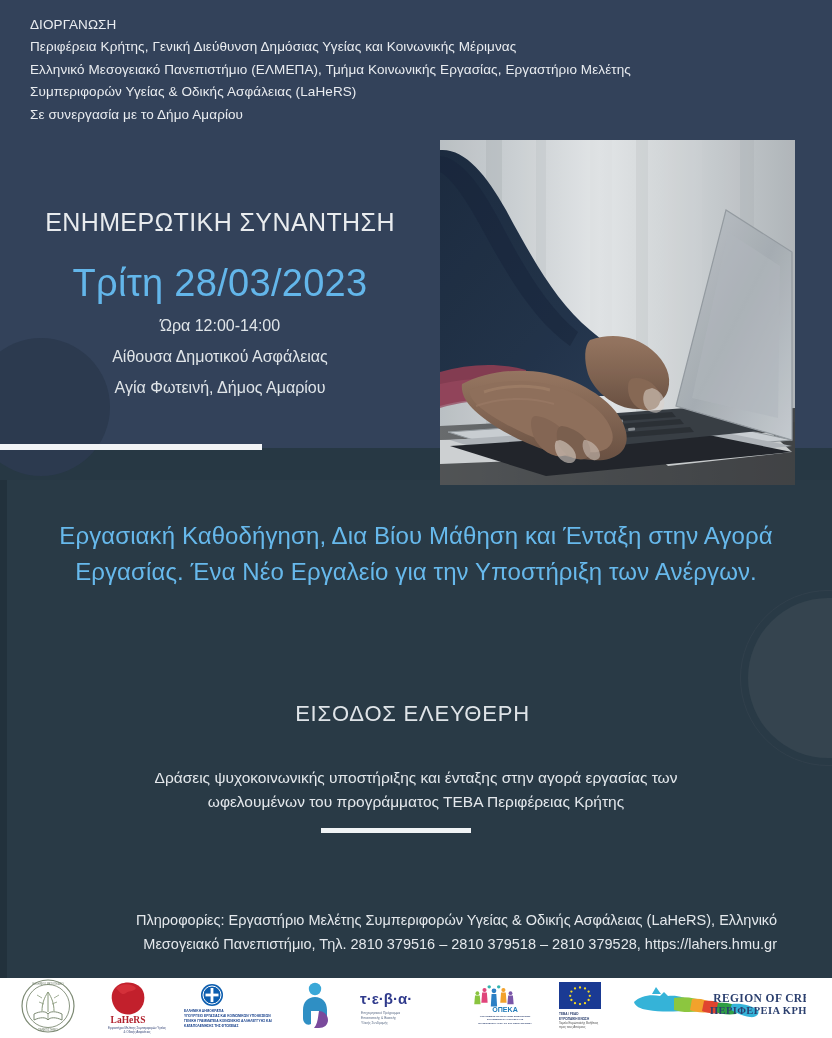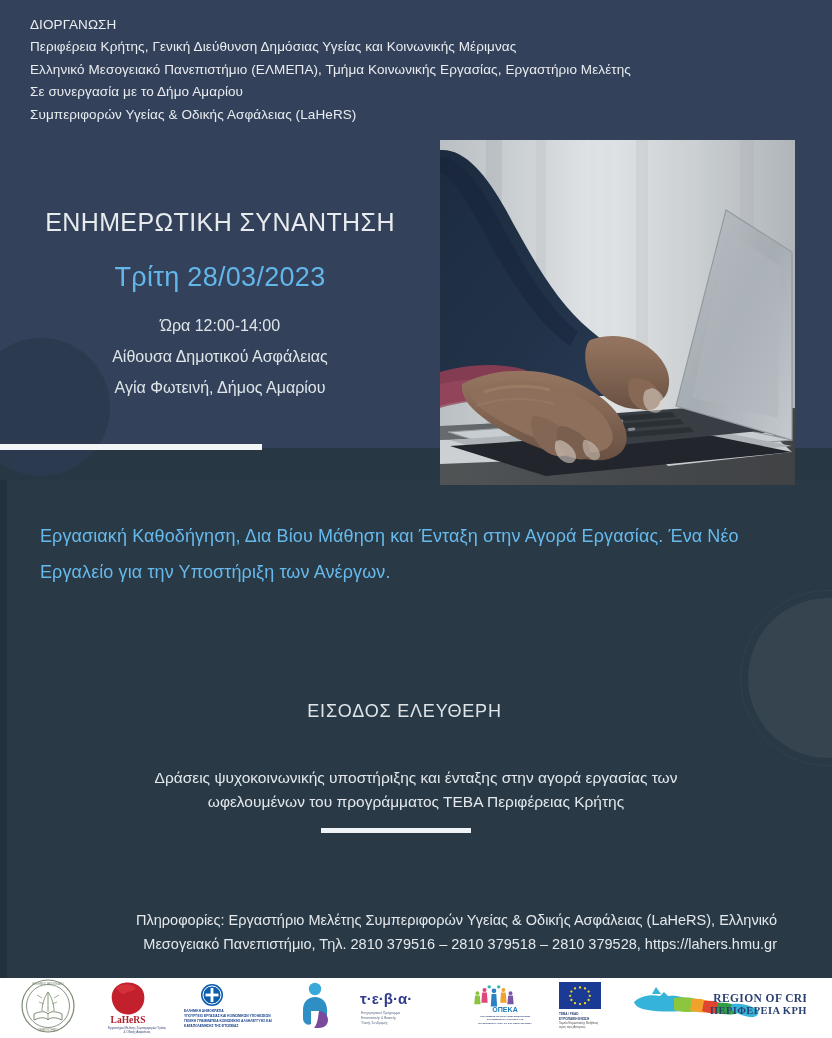--- a/index.html
+++ b/index.html
@@ -100,21 +100,21 @@
     font-size: 25px;
     font-weight: normal;
     letter-spacing: 0.4px;
   }
   .event-date {
     position: absolute;
     left: 0; top: 262px;
     width: 440px;
     text-align: center;
     color: #63b6ea;
-    font-size: 27px;
+    font-size: 38px;
     letter-spacing: 0.3px;
   }
   .event-lines {
     position: absolute;
     left: 0; top: 310px;
     width: 440px;
     text-align: center;
     color: #dfe4e8;
     font-size: 16px;
     line-height: 31px;
@@ -126,34 +126,35 @@
     left: 0; top: 444px;
     width: 262px; height: 6px;
     background: #f2f4f6;
   }
 
   
   .headline {
     position: absolute;
     left: 40px; top: 518px;
     width: 752px;
+    text-align: center;
     color: #67b9ec;
-    font-size: 18px;
+    font-size: 24px;
     line-height: 36px;
     letter-spacing: 0.1px;
   }
 
   
   .free-entry {
     position: absolute;
-    left: 0; top: 701px;
+    left: 8px; top: 701px;
     width: 809px;
     text-align: center;
     color: #dfe4e8;
-    font-size: 18px;
+    font-size: 22px;
     letter-spacing: 0.8px;
   }
 
   
   .subtitle {
     position: absolute;
     left: 60px; top: 766px;
     width: 712px;
     text-align: center;
     color: #e4e8ec;
@@ -215,22 +216,22 @@
   <div class="left-strip"></div>
 
   <div class="circle-left"></div>
   <div class="circle-right-ring"></div>
   <div class="circle-right"></div>
 
   <div class="org-block">
     <div>ΔΙΟΡΓΑΝΩΣΗ</div>
     <div>Περιφέρεια Κρήτης, Γενική Διεύθυνση Δημόσιας Υγείας και Κοινωνικής Μέριμνας</div>
     <div>Ελληνικό Μεσογειακό Πανεπιστήμιο (ΕΛΜΕΠΑ), Τμήμα Κοινωνικής Εργασίας, Εργαστήριο Μελέτης</div>
+    <div>Συμπεριφορών Υγείας &amp; Οδικής Ασφάλειας (LaHeRS)</div>
     <div>Σε συνεργασία με το Δήμο Αμαρίου</div>
-    <div>Συμπεριφορών Υγείας &amp; Οδικής Ασφάλειας (LaHeRS)</div>
   </div>
 
   <div class="photo">
     <svg width="355" height="345" viewBox="0 0 355 345" xmlns="http://www.w3.org/2000/svg">
       <defs>
         <linearGradient id="bgwall" x1="0" y1="0" x2="1" y2="0">
           <stop offset="0%" stop-color="#c3c8cb"></stop>
           <stop offset="22%" stop-color="#d6dadc"></stop>
           <stop offset="45%" stop-color="#eef0f1"></stop>
           <stop offset="62%" stop-color="#dfe2e3"></stop>

